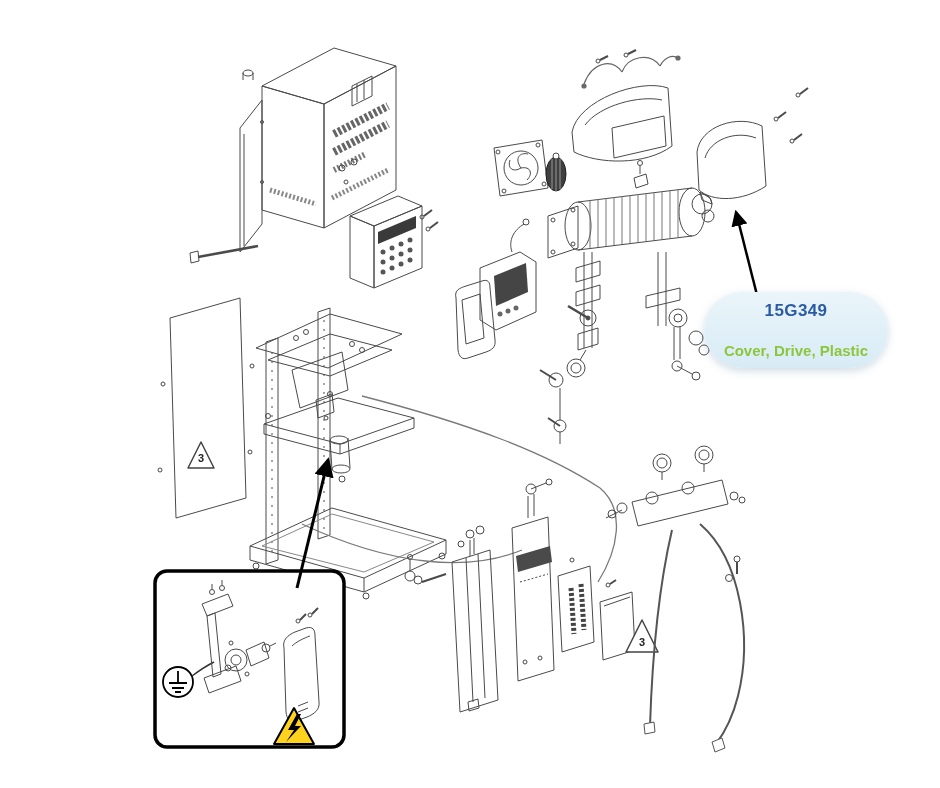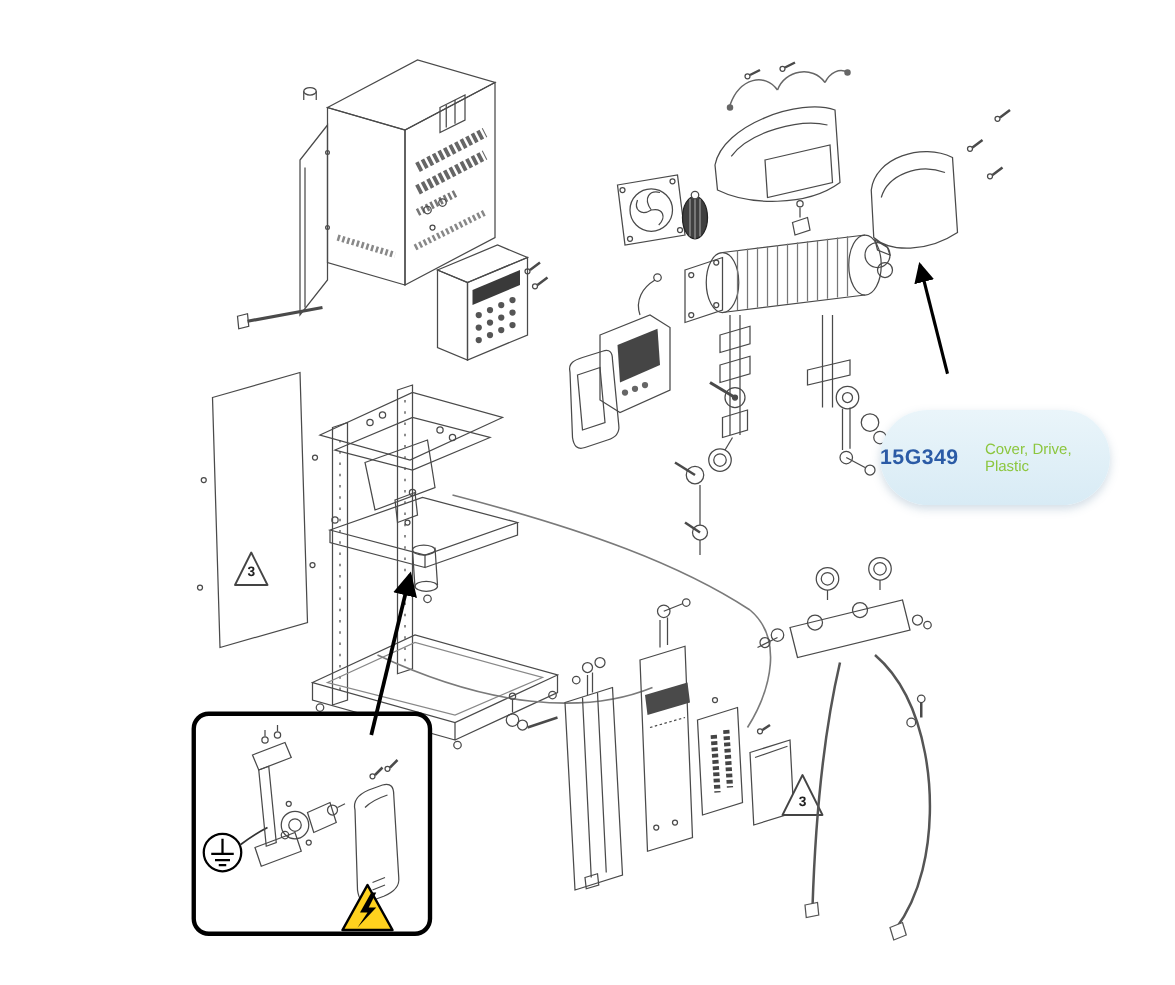--- a/index.html
+++ b/index.html
@@ -3,23 +3,23 @@
 <meta charset="utf-8">
 <style>
   html,body{margin:0;padding:0;background:#fff;}
   .canvas{position:relative;width:940px;height:788px;background:#fff;overflow:hidden;
           font-family:"Liberation Sans",sans-serif;}
   svg.art{position:absolute;left:0;top:0;}
   .tri-label{position:absolute;transform:translateX(-50%);font-size:11px;font-weight:bold;color:#222;}
   .callout{position:absolute;left:704px;top:292px;width:184px;height:76px;border-radius:40px;
            background:linear-gradient(180deg,#eaf5fa,#d8ebf5);
            box-shadow:0 3px 8px rgba(90,130,160,.28);
-           display:flex;flex-direction:row;align-items:center;justify-content:center;gap:21px;margin-top:36px;}
+           display:flex;flex-direction:column;align-items:center;justify-content:center;gap:21px;}
   .callout .pn{font-size:17px;font-weight:800;color:#2b5ba6;letter-spacing:.4px;}
-  .callout .desc{font-size:12px;font-weight:400;color:#8cc63e;}
+  .callout .desc{font-size:15px;font-weight:700;color:#8cc63e;}
 </style>
 </head>
 <body>
 
 <div class="canvas">
 
 <svg class="art" width="940" height="788" viewBox="0 0 940 788">
   <defs>
     <marker id="arrow" viewBox="0 0 10 10" refX="8.5" refY="5" markerWidth="6.5" markerHeight="6.5" orient="auto">
       <path d="M0,0 L10,5 L0,10 Z" fill="#000"></path>

